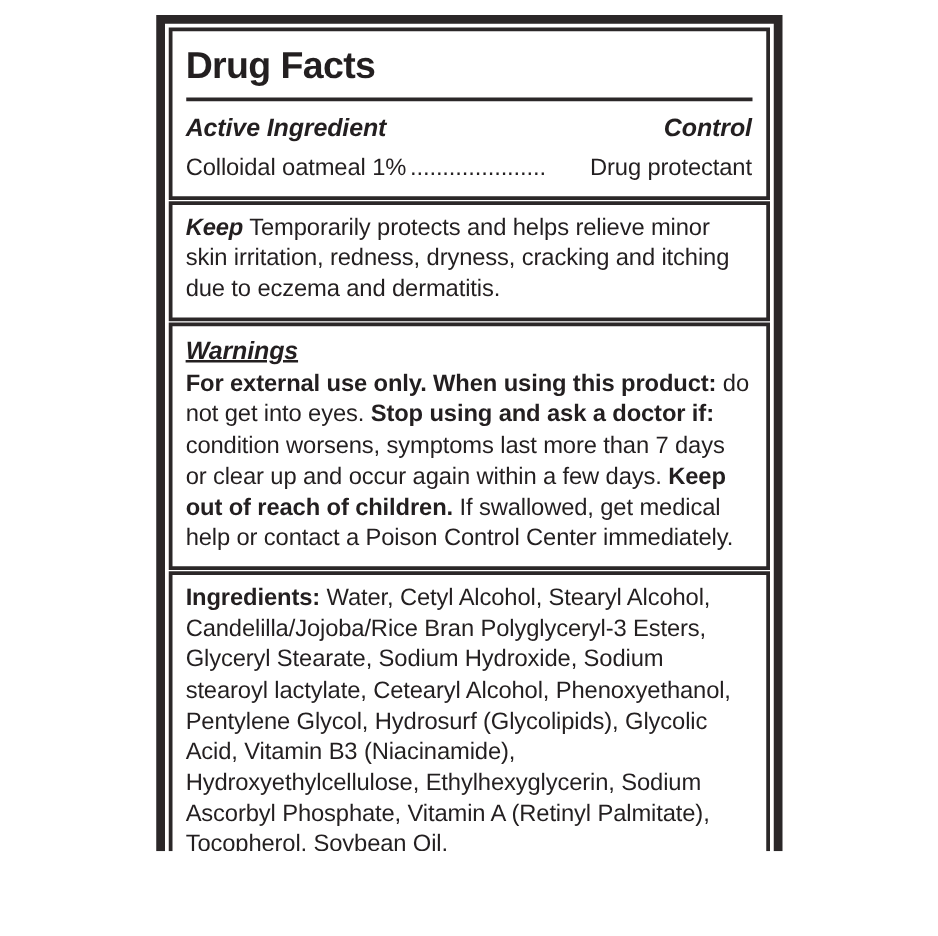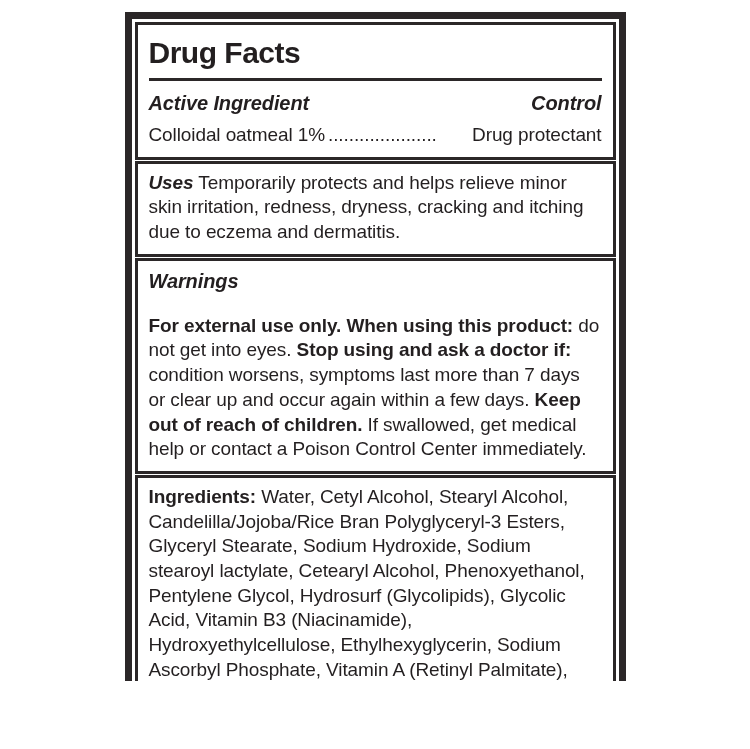--- a/index.html
+++ b/index.html
@@ -65,21 +65,22 @@
   .leader-dots {
     flex: 1;
     overflow: hidden;
     white-space: nowrap;
     margin: 0 3px;
   }
   .warn-head {
     font-size: 20px;
     font-weight: bold;
     font-style: italic;
-    margin-bottom: 20px;
+    margin-bottom: 2px;
+    text-decoration: underline;
   }
   .b { font-weight: bold; }
   .i { font-style: italic; }
 </style>
 </head>
 <body>
 
 <div class="canvas">
   <div class="label">
 
@@ -91,21 +92,21 @@
         <span>Control</span>
       </div>
       <div class="leader-row">
         <span>Colloidal oatmeal 1%</span>
         <span class="leader-dots">.....................</span>
         <span>Drug protectant</span>
       </div>
     </div>
 
     <div class="section">
-      <p><span class="b i">Uses</span><span> Temporarily protects and helps relieve minor skin irritation, redness, dryness, cracking and itching due to eczema and dermatitis.</span></p>
+      <p><span class="b i">Keep</span><span> Temporarily protects and helps relieve minor skin irritation, redness, dryness, cracking and itching due to eczema and dermatitis.</span></p>
     </div>
 
     <div class="section">
       <h2 class="warn-head">Warnings</h2>
       <p><span class="b">For external use only. When using this product:</span><span> do not get into eyes. </span><span class="b">Stop using and ask a doctor if:</span><span> condition worsens, symptoms last more than 7 days or clear up and occur again within a few days. </span><span class="b">Keep out of reach of children.</span><span> If swallowed, get medical help or contact a Poison Control Center immediately.</span></p>
     </div>
 
 
     <div class="section">
       <p><span class="b">Ingredients:</span><span> Water, Cetyl Alcohol, Stearyl Alcohol, Candelilla/Jojoba/Rice Bran Polyglyceryl-3 Esters, Glyceryl Stearate, Sodium Hydroxide, Sodium stearoyl lactylate, Cetearyl Alcohol, Phenoxyethanol, Pentylene Glycol, Hydrosurf (Glycolipids), Glycolic Acid, Vitamin B3 (Niacinamide), Hydroxyethylcellulose, Ethylhexyglycerin, Sodium Ascorbyl Phosphate, Vitamin A (Retinyl Palmitate), Tocopherol, Soybean Oil.</span></p>

